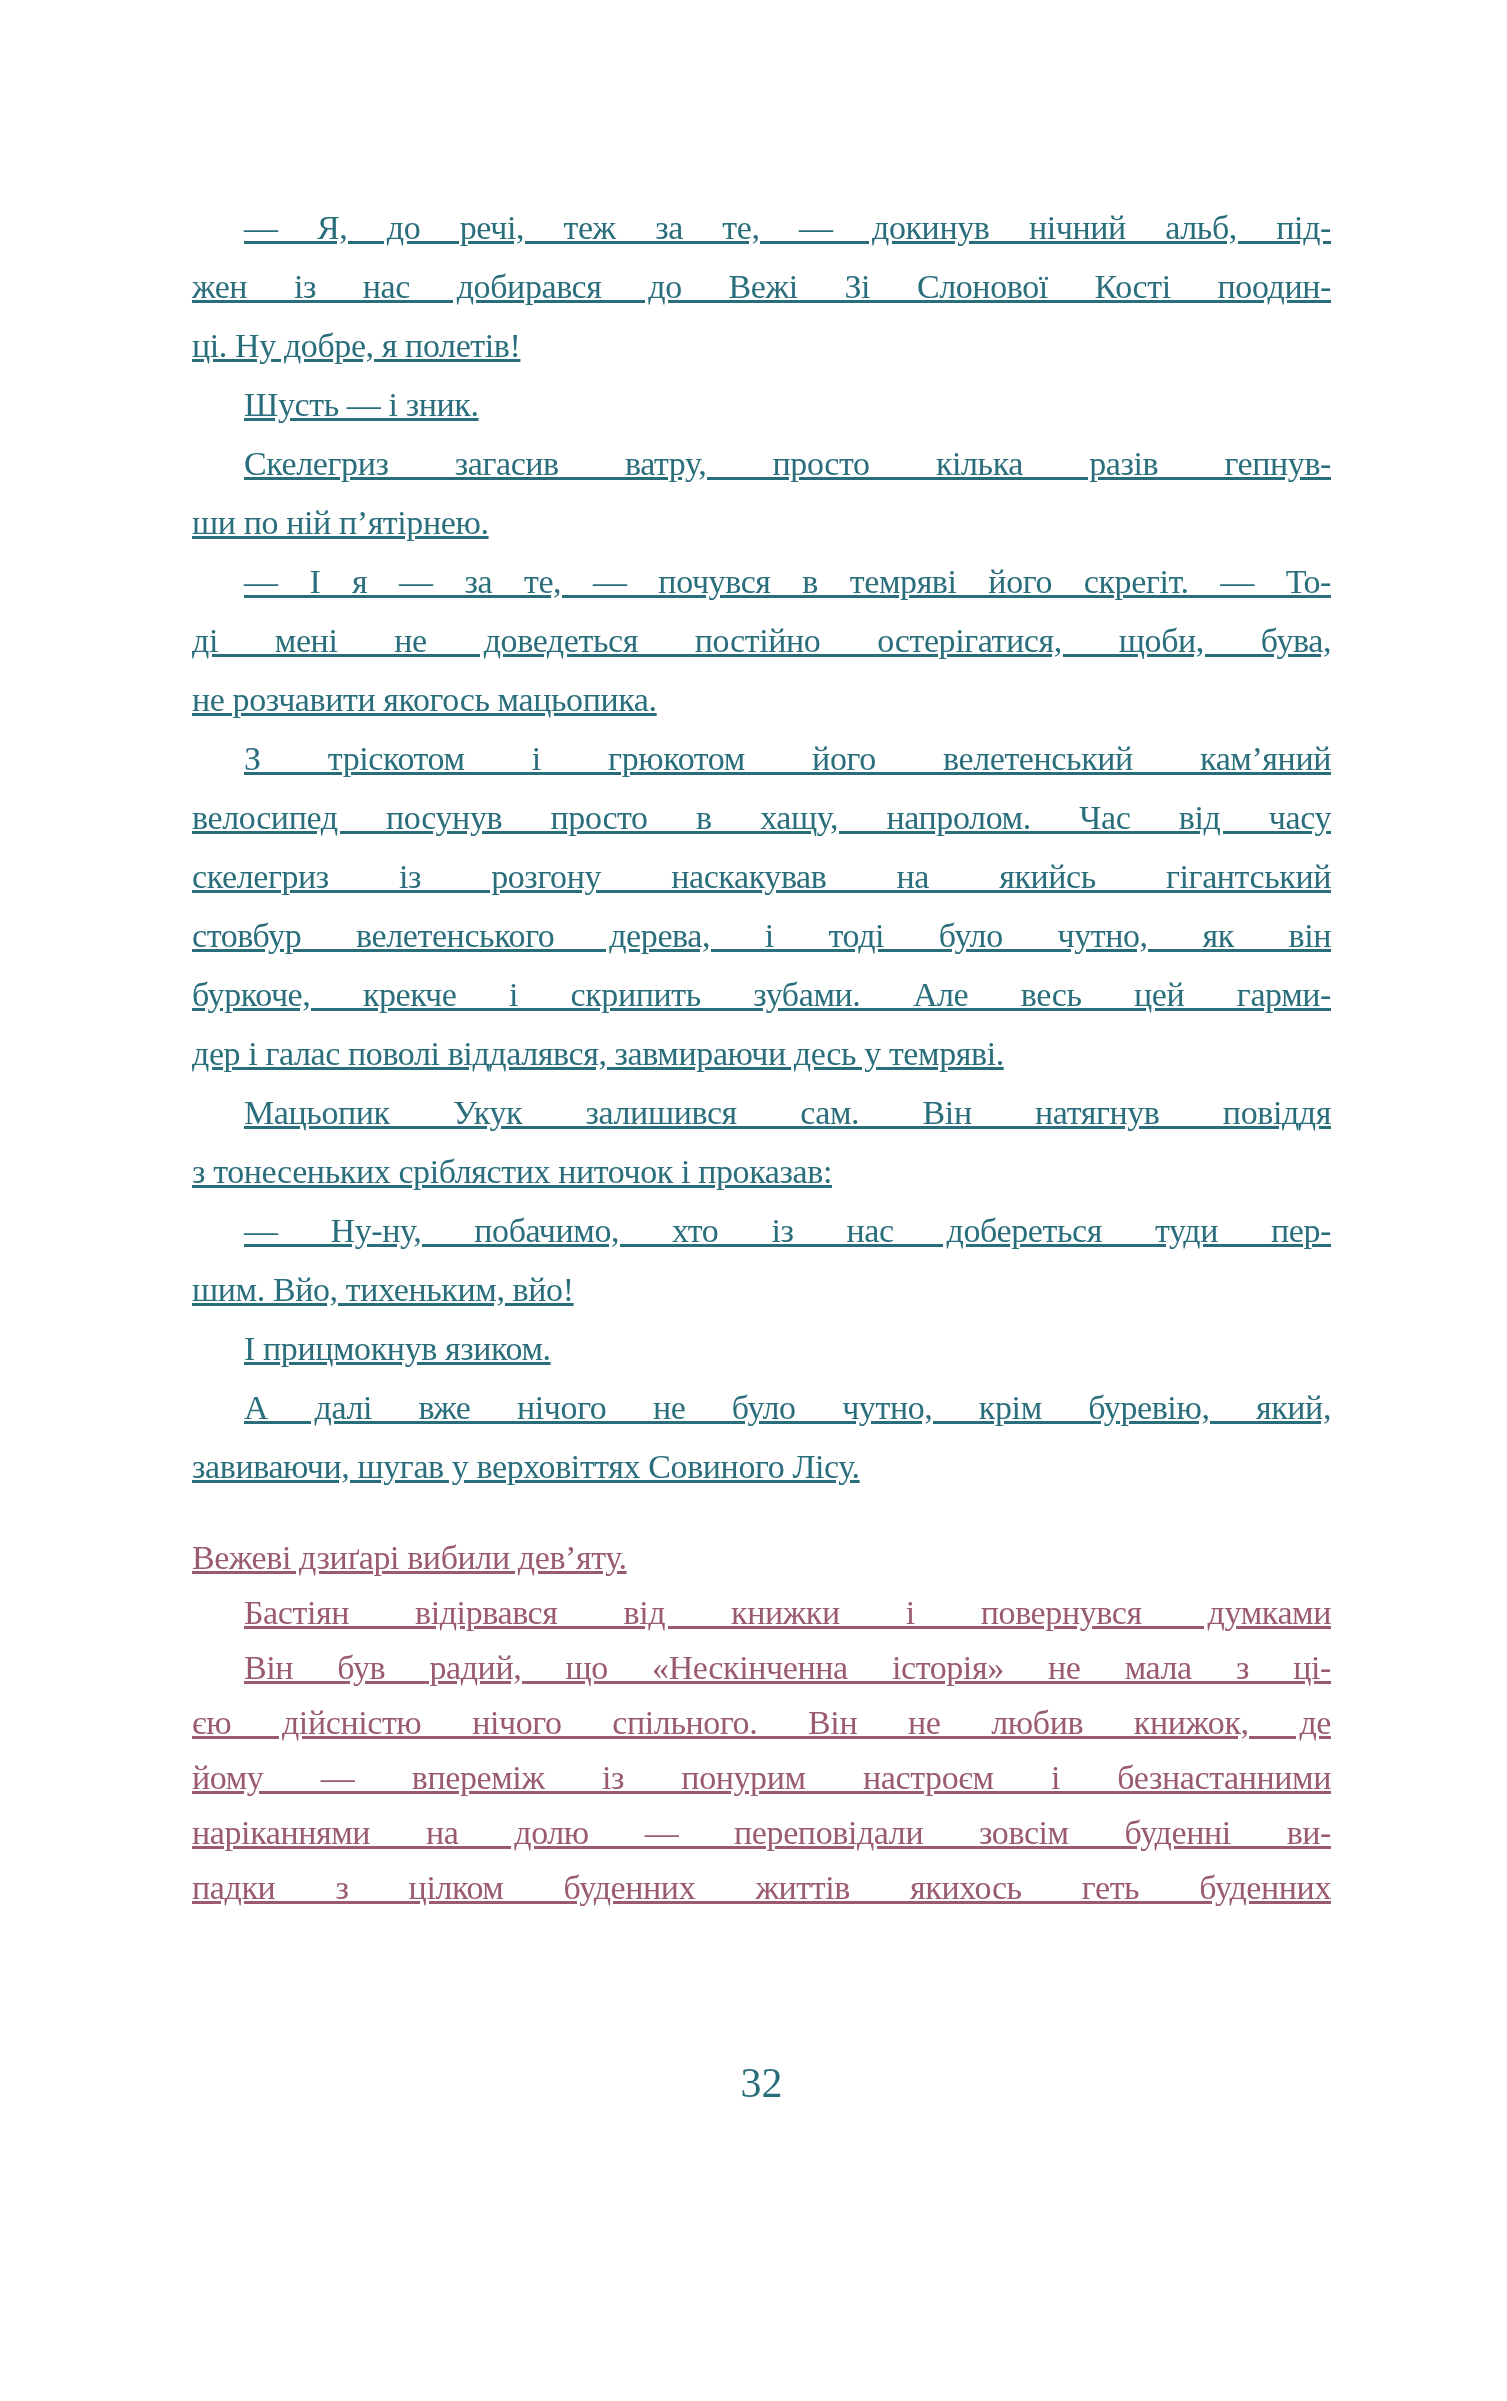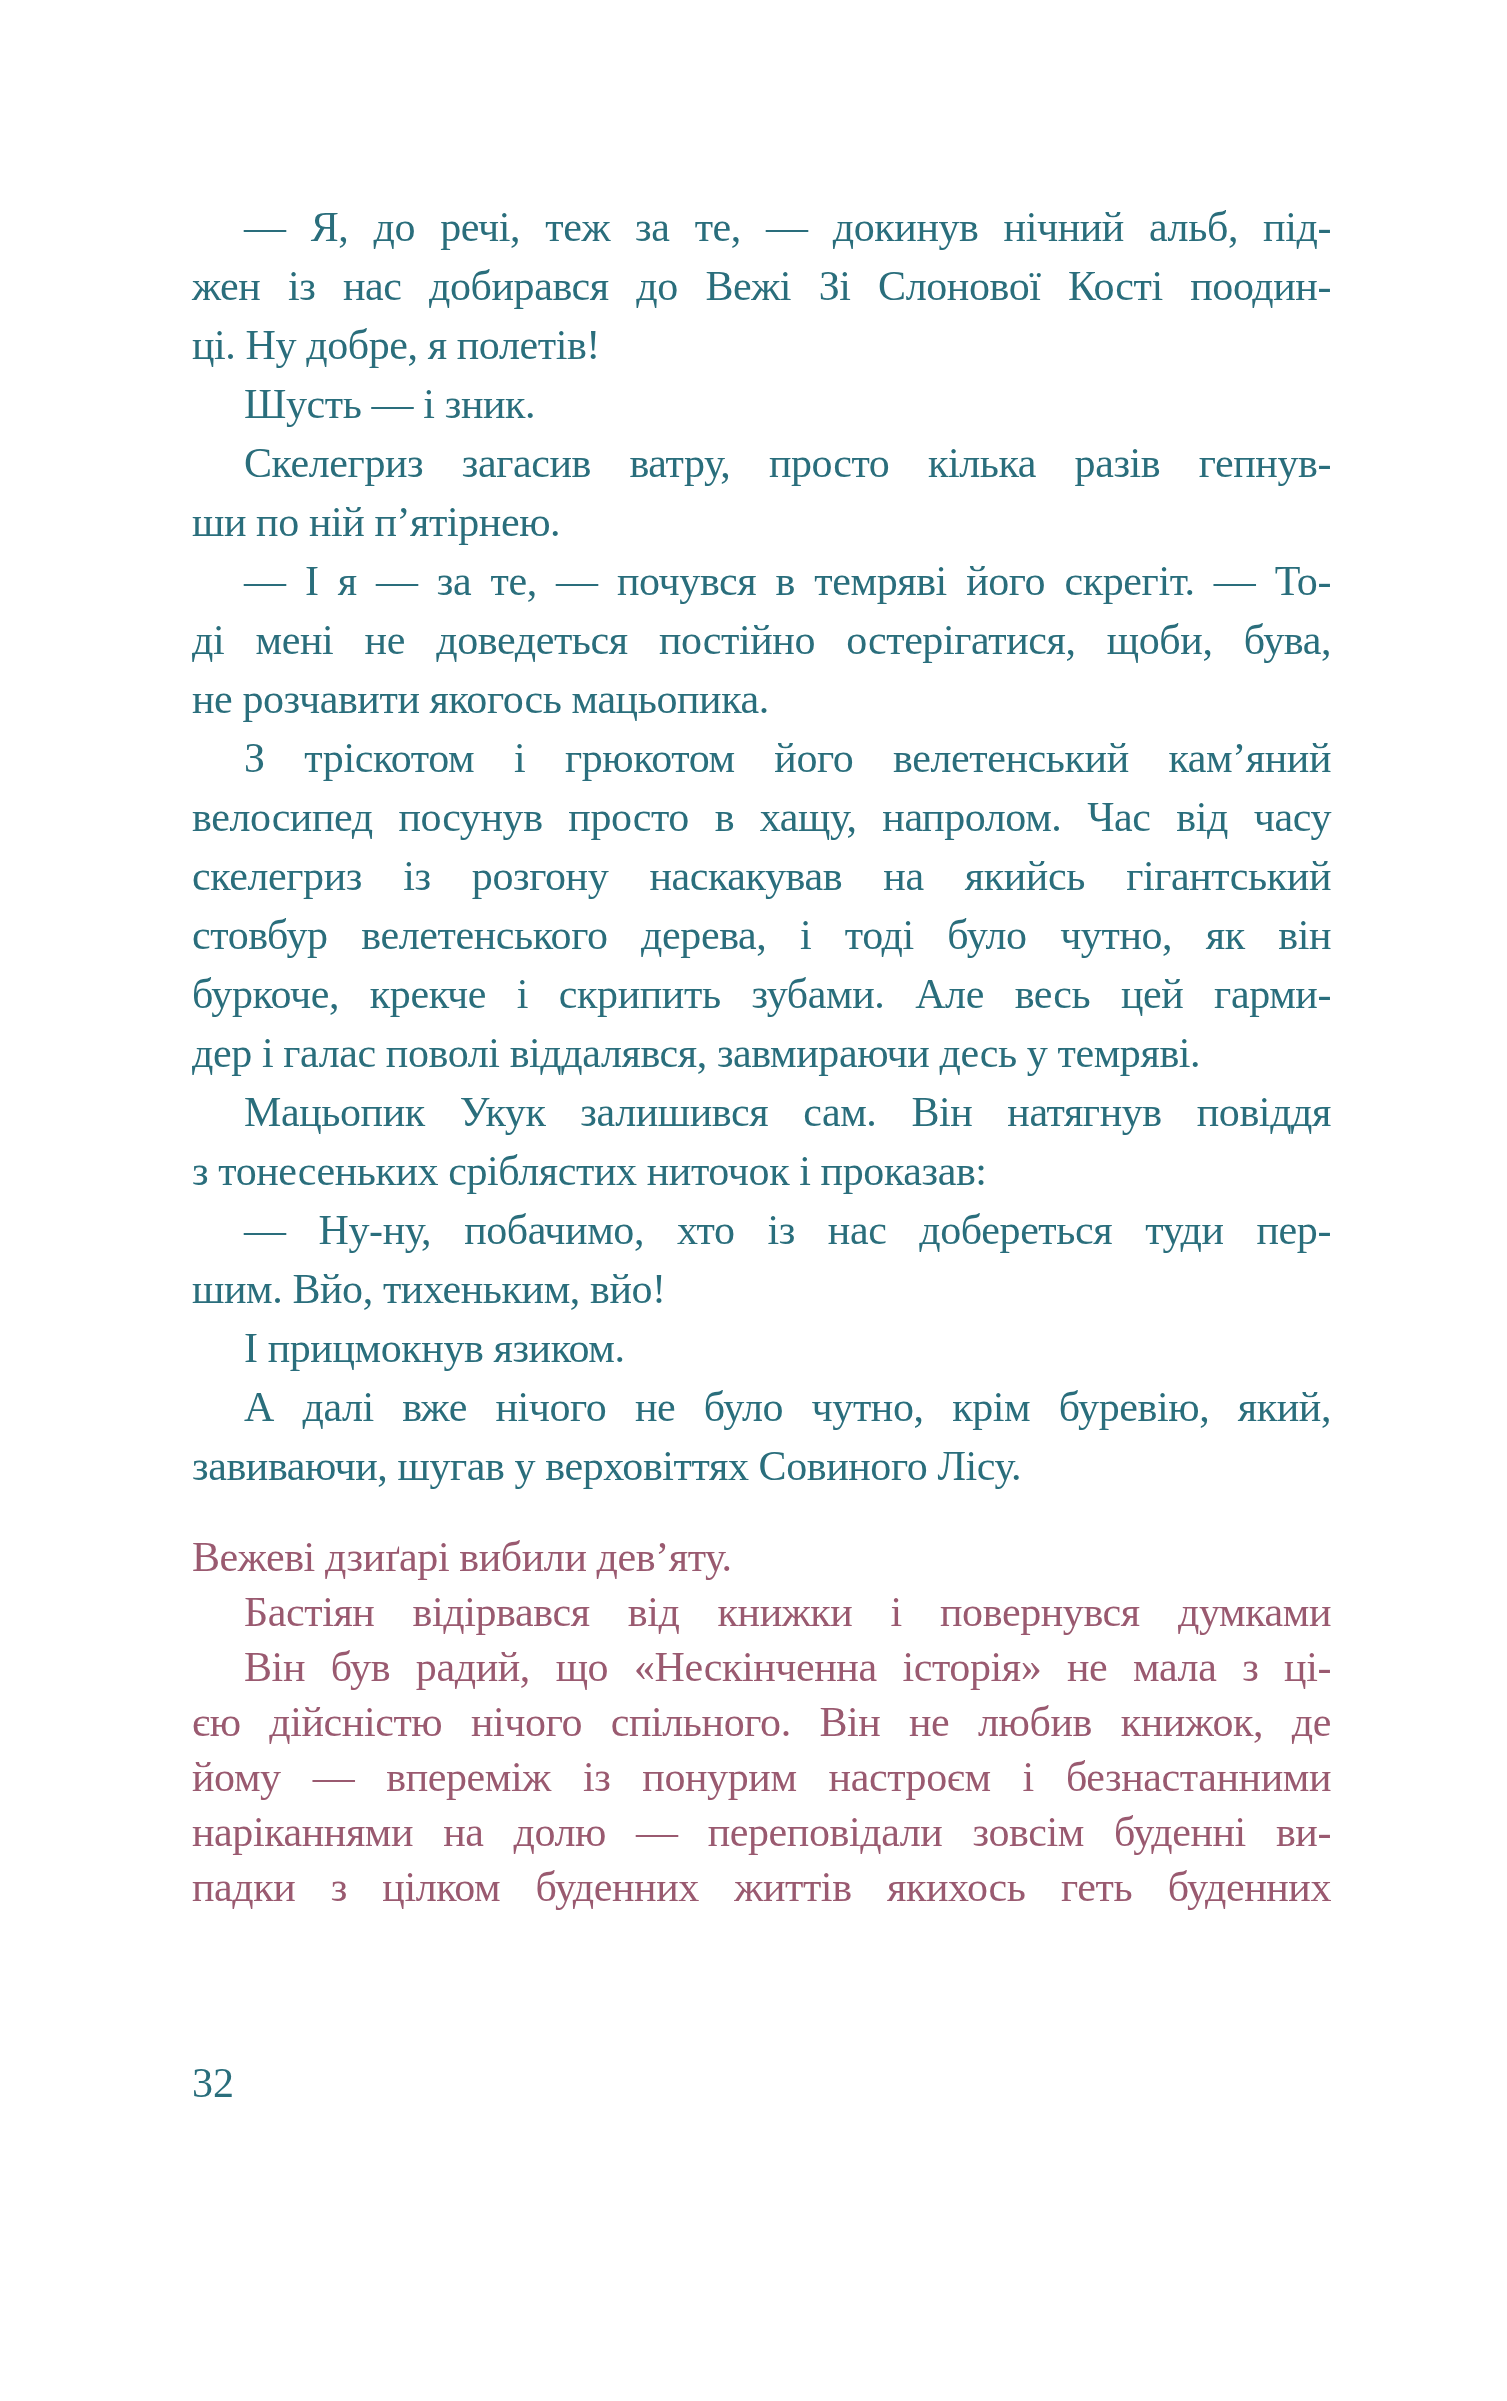--- a/index.html
+++ b/index.html
@@ -14,25 +14,26 @@
     overflow: hidden;
     font-family: "Liberation Serif", "DejaVu Serif", serif;
   }
   .page {
     position: absolute;
     left: 192px;
     top: 198px;
     width: 1139px;
   }
   .line {
-    font-size: 42px;
+    font-size: 34px;
     letter-spacing: -0.4px;
     text-align: justify;
     text-align-last: justify;
     white-space: normal;
+    text-decoration: underline;
   }
   .line.story {
     color: var(--story-color, #2a6e7c);
     line-height: 59px;
   }
   .line.reality {
     color: var(--reality-color, #9a5a70);
     line-height: 55px;
   }
   .line.ind {
@@ -42,21 +43,21 @@
     text-align-last: left;
   }
   .line.gap {
     margin-top: 34px;
   }
   .folio {
     margin-top: 141px;
     font-size: 42px;
     line-height: 55px;
     letter-spacing: 0;
-    text-align: left;
+    text-align: center;
     color: var(--story-color, #2a6e7c);
   }
 </style>
 </head>
 <body style="--story-color: #2a6e7c; --reality-color: #9a5a70; background: rgb(255, 255, 255);">
 
 <div class="page">
   <div>
       <div class="line story ind">— Я, до речі, теж за те, — докинув нічний альб, під-</div>
       <div class="line story">жен із нас добирався до Вежі Зі Слонової Кості поодин-</div>

